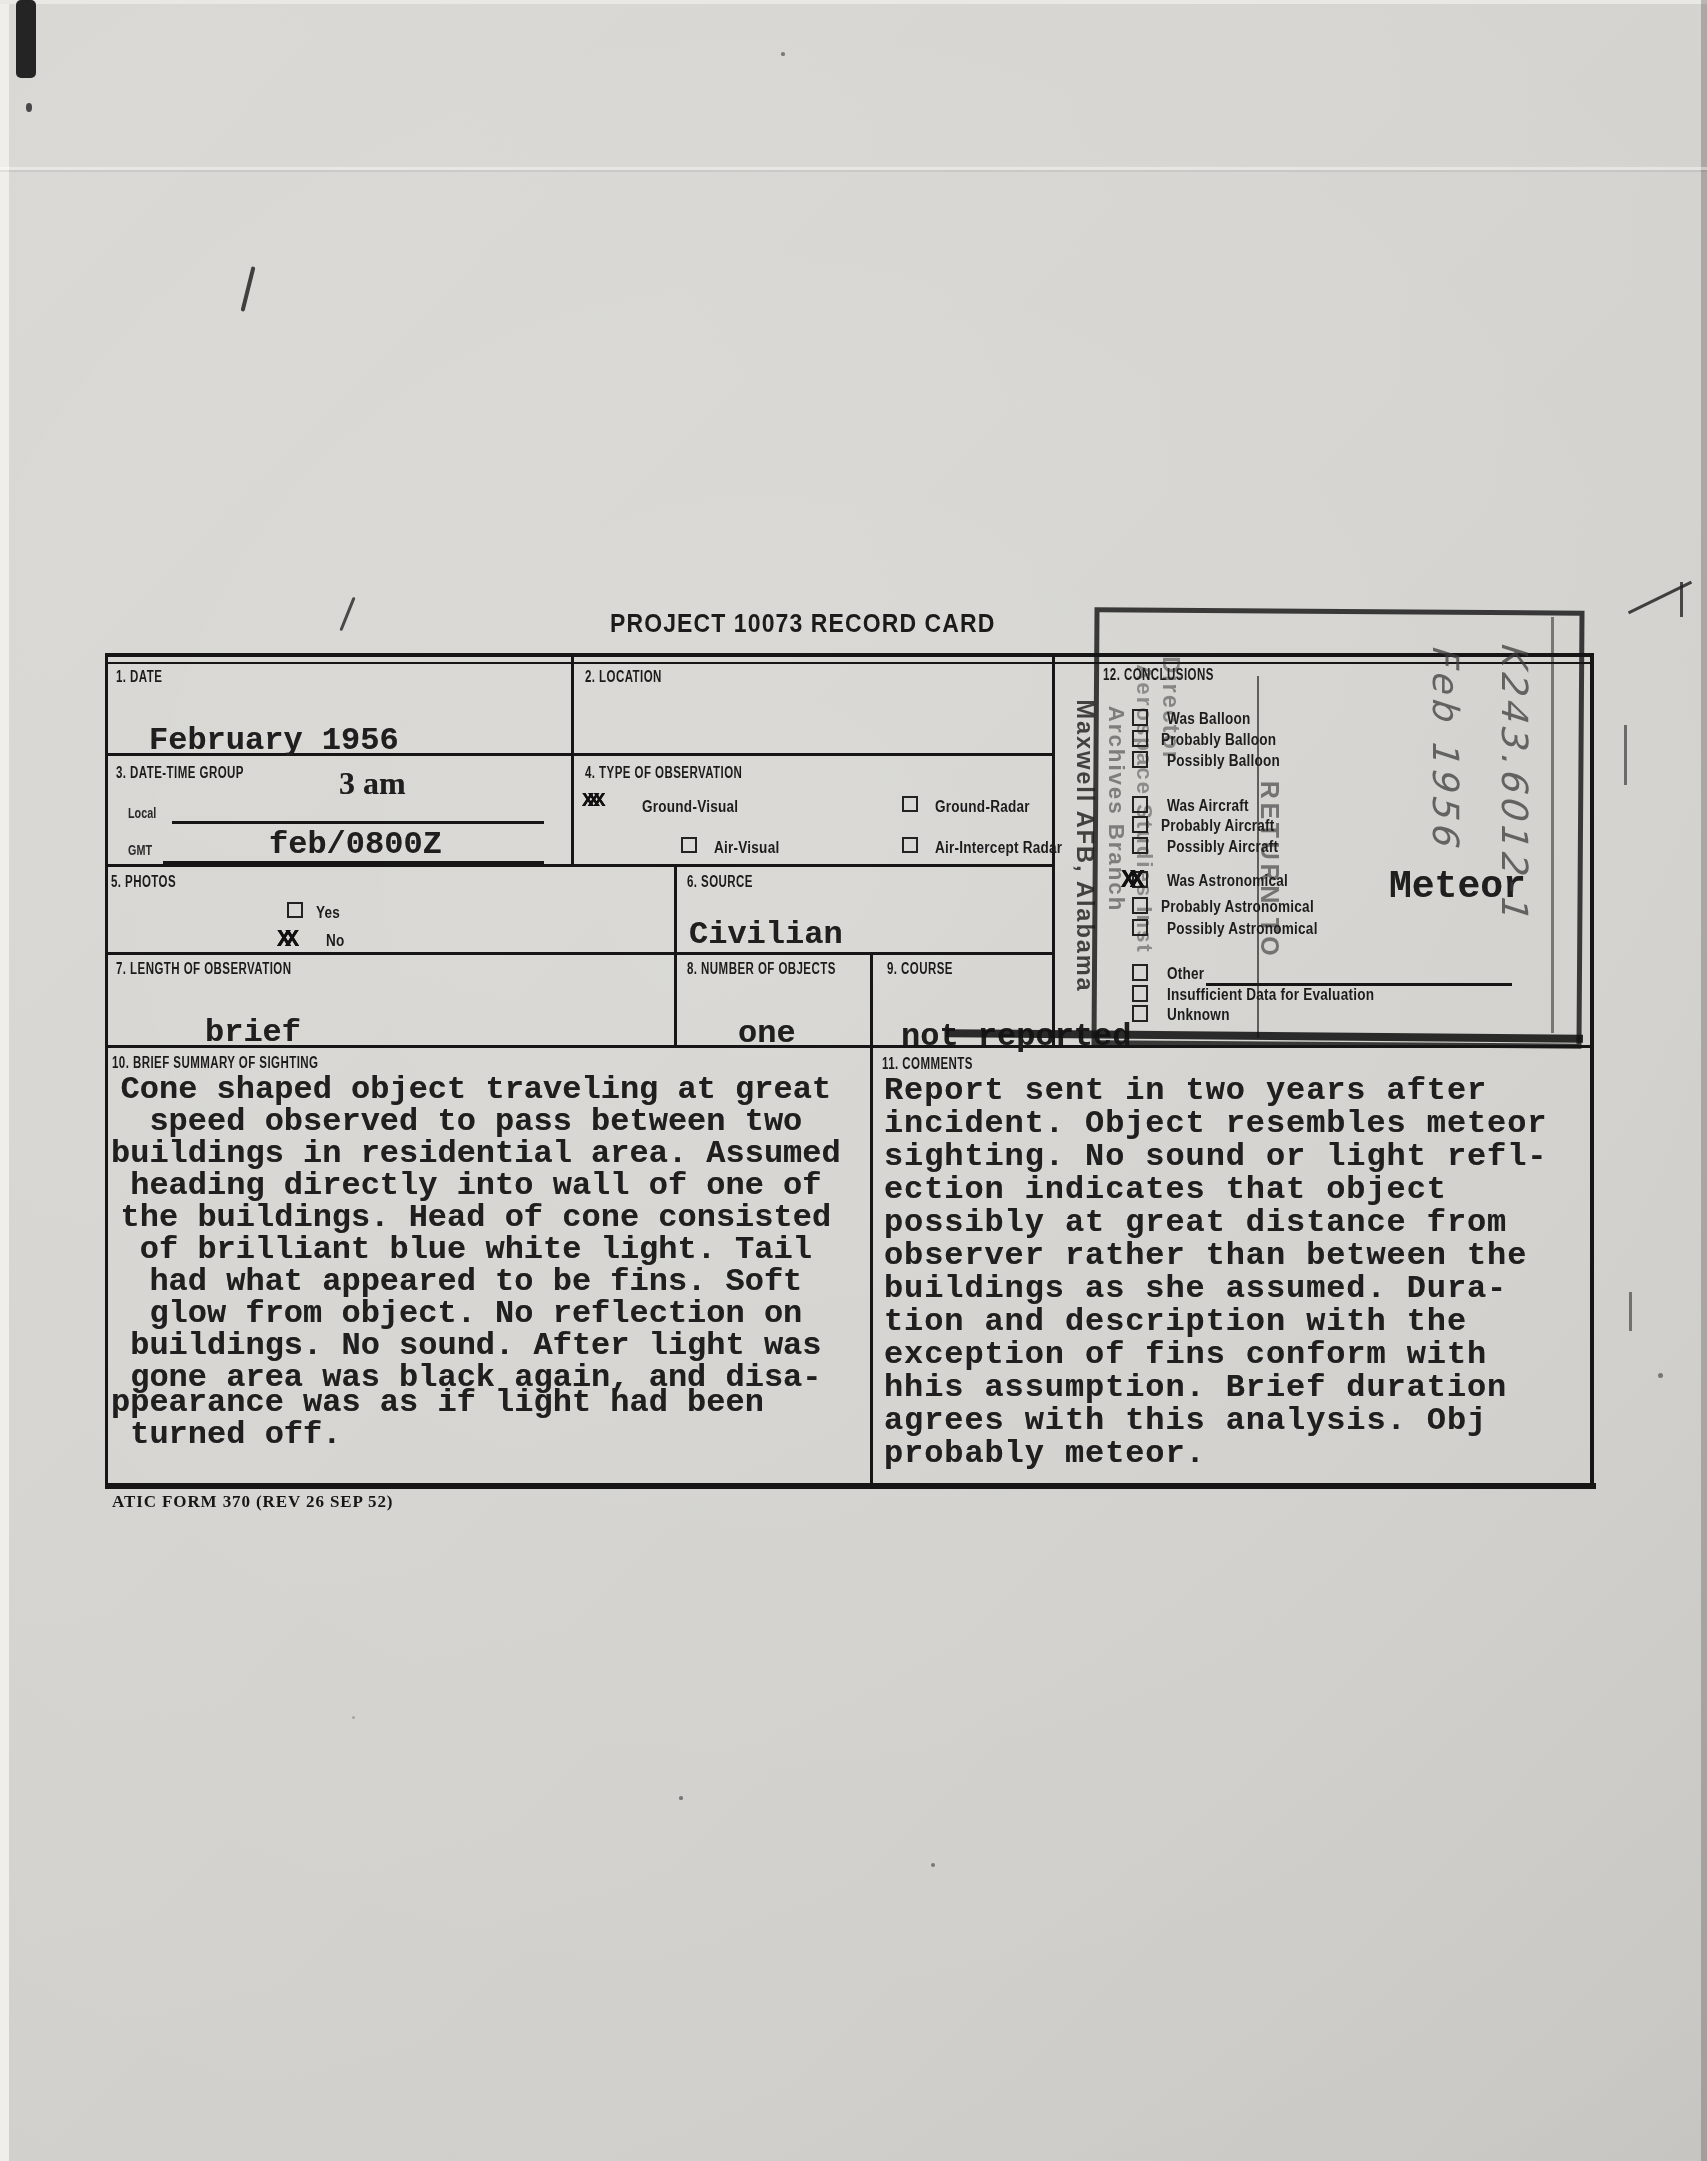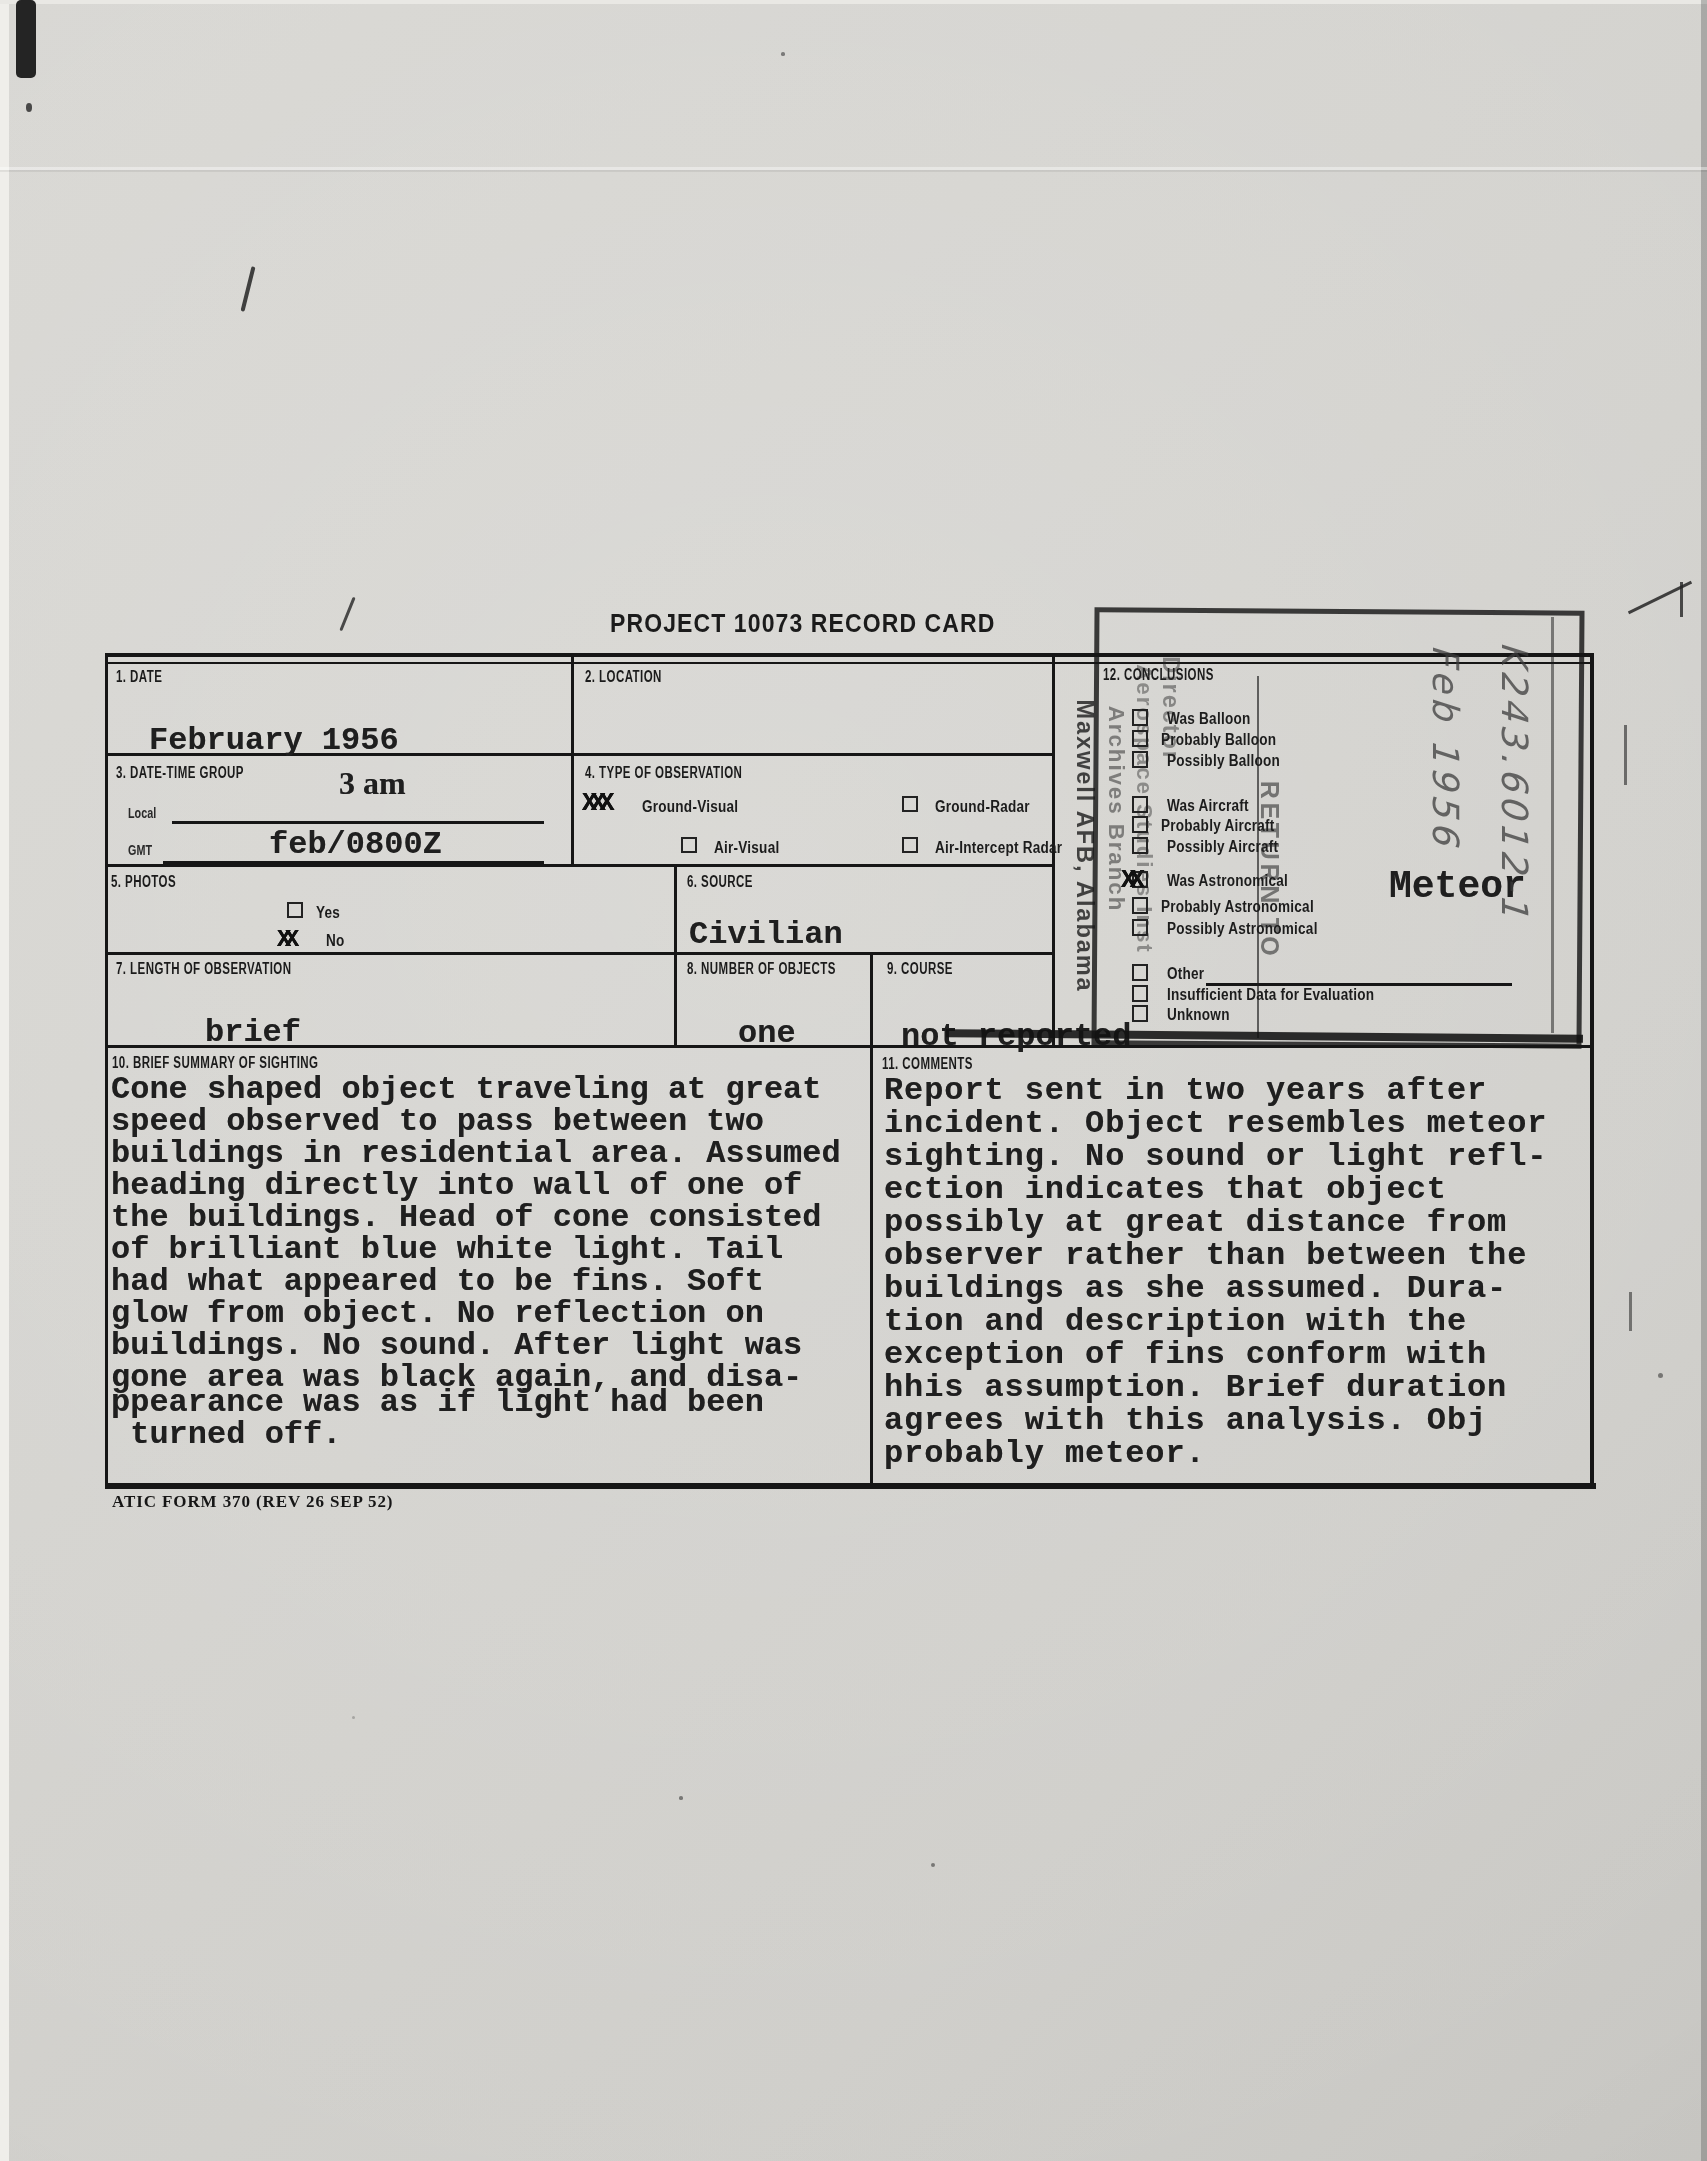--- a/index.html
+++ b/index.html
@@ -15,21 +15,21 @@
 
   
   .hl,.vl{position:absolute;background:#161616;}
   .lbl{position:absolute;font-weight:bold;font-size:16px;letter-spacing:0.6px;color:#1b1b1b;
        transform:scaleX(.72);transform-origin:left top;white-space:nowrap;}
   .sublbl{position:absolute;font-weight:bold;font-size:15px;color:#2a2a2a;transform:scaleX(.72);transform-origin:left top;}
   .type{position:absolute;font-family:"Liberation Mono","DejaVu Sans Mono",monospace;font-weight:bold;
         font-size:32px;color:#1f1f1f;white-space:pre;text-shadow:0 0 0.6px rgba(20,20,20,.45);}
   .bx{position:absolute;width:12.4px;height:12.4px;border:2.5px solid #222;background:transparent;}
   .mark{position:absolute;font-family:"Liberation Mono","DejaVu Sans Mono",monospace;font-weight:bold;
-        font-size:25px;color:#111;letter-spacing:-6.2px;text-shadow:0 0 0.6px #000;}
+        font-size:20px;color:#111;letter-spacing:-6.2px;text-shadow:0 0 0.6px #000;}
   .clabel{font-weight:bold;font-size:17.4px;letter-spacing:0.3px;color:#1c1c1c;transform:scaleX(.78);transform-origin:left top;white-space:nowrap;}
   .crow{position:absolute;left:1132px;width:448px;height:21px;}
   .crow .bx{left:0;top:1.2px;}
   .crow .clabel{position:absolute;left:29px;top:0;}
   .stamp-col{position:absolute;font-weight:bold;white-space:nowrap;transform:translate(-50%,-50%) rotate(90deg);
              font-size:23px;letter-spacing:1.9px;transform-origin:center;}
   .hand{position:absolute;font-family:"DejaVu Sans",sans-serif;font-style:italic;white-space:nowrap;
         transform:translate(-50%,-50%) rotate(90deg) skewX(-7deg);color:rgba(60,60,60,.75);font-size:36px;letter-spacing:4.4px;}
   .speck{position:absolute;border-radius:50%;background:rgba(45,45,45,.55);}
   .artifact{position:absolute;background:#242424;}
@@ -109,21 +109,21 @@
   <div class="type" style="left:689px;top:916px;">Civilian</div>
 
   <div class="lbl" style="left:116px;top:960px;">7. LENGTH OF OBSERVATION</div>
   <div class="type" style="left:205px;top:1014px;">brief</div>
   <div class="lbl" style="left:687px;top:960px;">8. NUMBER OF OBJECTS</div>
   <div class="type" style="left:738px;top:1015px;">one</div>
   <div class="lbl" style="left:887px;top:960px;">9. COURSE</div>
   <div class="type" style="left:901px;top:1018px;">not reported</div>
 
   <div class="lbl" style="left:112px;top:1054px;">10. BRIEF SUMMARY OF SIGHTING</div>
-  <div class="type" style="left:111px;top:1074px;line-height:32px;">Cone shaped object traveling at great
+  <div class="type" style="left:111px;top:1074px;line-height:32px;text-align:center;">Cone shaped object traveling at great
 speed observed to pass between two
 buildings in residential area. Assumed
 heading directly into wall of one of
 the buildings. Head of cone consisted
 of brilliant blue white light. Tail
 had what appeared to be fins. Soft
 glow from object. No reflection on
 buildings. No sound. After light was
 gone area was black again, and disa-</div>
   <div class="type" style="left:111px;top:1387px;line-height:32px;">ppearance was as if light had been

